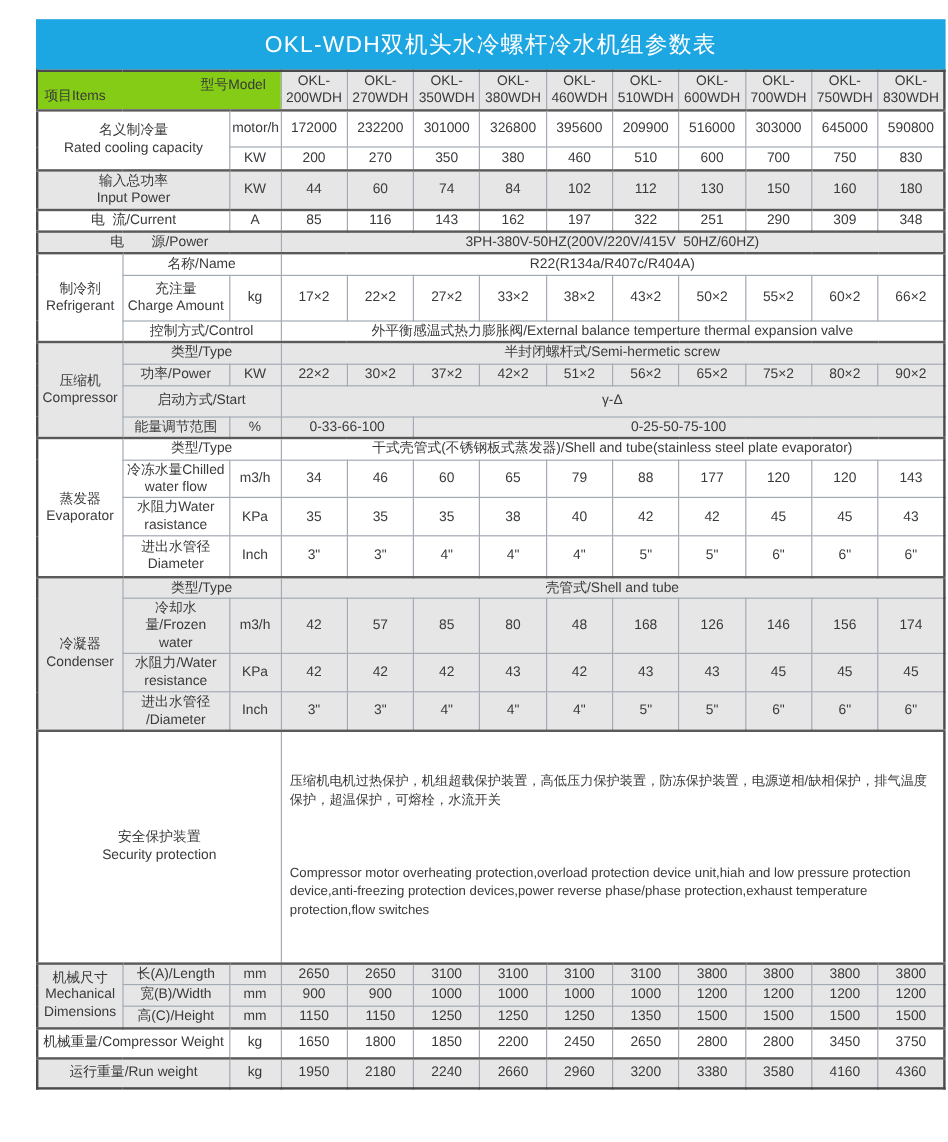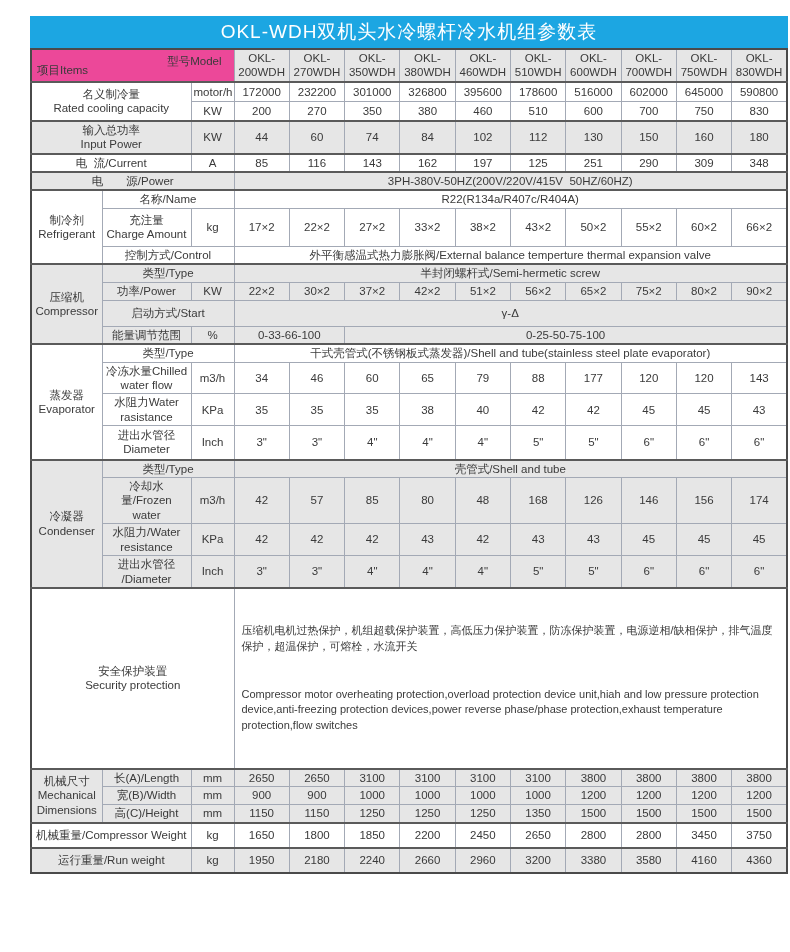--- a/index.html
+++ b/index.html
@@ -6,43 +6,43 @@
   body{
     width:790px;height:952px;overflow:hidden;background:#ffffff;
     font-family:"Liberation Sans","DejaVu Sans",sans-serif;color:#333;
   }
   .doc-header{display:flex;align-items:flex-start;padding:12px 0 0 12px;}
   .logo{width:50px;height:58px;flex:0 0 auto;margin-top:8px;}
   .titles{margin-left:6px;}
   .title-cn{font-size:27px;font-weight:bold;color:#141414;margin:0;letter-spacing:1px;}
   .title-en{font-size:16.5px;font-weight:normal;color:#1e1e1e;margin:3px 0 0;}
   .table-title{
-    margin:16px 0 0 30px;width:758px;height:32px;background:#1ca6e2;color:#fff;
+    margin:16px 0 0 30px;width:758px;height:42px;background:#1ca6e2;color:#fff;
     font-size:19px;display:flex;align-items:center;justify-content:center;
     box-sizing:border-box;letter-spacing:1px;
   }
   table{margin-left:30px;width:758px;border-collapse:collapse;table-layout:fixed;border:2px solid #4a4a4a;}
   col.c-grp{width:71px;} col.c-item{width:89px;} col.c-unit{width:43px;}
   td{
     border:1px solid #a3a9b5;font-size:11.5px;text-align:center;vertical-align:middle;
     padding:1px 2px;white-space:pre-wrap;line-height:1.25;box-sizing:border-box;color:#3a3a3a;
   }
   tr.sec>td{border-top:2px solid #5a5a5a;}
   tr.bg-g>td{background:#e6e6e6;}
   tr.bg-w>td{background:#ffffff;}
   .corner{
     position:relative;padding:0;
     background-image:linear-gradient(to bottom right,transparent calc(50% - 0.7px),#9aa0ac calc(50% - 0.7px),#9aa0ac calc(50% + 0.7px),transparent calc(50% + 0.7px));
   }
-  tr.bg-g>td.corner{background-color:#ec4899;}
+  tr.bg-g>td.corner{background-color:#84cc16;}
   .c-items{position:absolute;left:5px;bottom:3px;}
   .c-model{position:absolute;right:12px;top:4px;}
   .security-cell{text-align:left;padding:3px 7px;font-size:11px;line-height:1.42;}
-  .security-cell .cn{margin-bottom:1px;}
-  .rh30{height:30px}.rh20{height:20px}.rh19{height:19px}.rh36{height:20px}
+  .security-cell .cn{margin-bottom:14px;}
+  .rh30{height:30px}.rh20{height:31px}.rh19{height:19px}.rh36{height:20px}
   .rh18{height:18px}.rh17{height:17px}.rh38{height:38px}.rh26{height:26px}
   .rh34{height:34px}.rh32{height:32px}.rh88{height:88px}.rh25{height:25px}
 </style>
 </head>
 <body>
 
 <div>
 
 
   <div class="table-title">OKL-WDH双机头水冷螺杆冷水机组参数表</div>
@@ -91,23 +91,23 @@
 
       <tr class="bg-w rh20 sec">
         <td colspan="2" rowspan="2">名义制冷量
 Rated cooling capacity</td>
         <td>motor/h</td>
         <td>172000</td>
           <td>232200</td>
           <td>301000</td>
           <td>326800</td>
           <td>395600</td>
-          <td>178600</td>
+          <td>209900</td>
           <td>516000</td>
-          <td>602000</td>
+          <td>303000</td>
           <td>645000</td>
           <td>590800</td>
       </tr>
       <tr class="bg-w rh19">
         <td>KW</td>
         <td>200</td>
           <td>270</td>
           <td>350</td>
           <td>380</td>
           <td>460</td>
@@ -135,21 +135,21 @@
       </tr>
 
       <tr class="bg-w rh18 sec">
         <td colspan="2">电  流/Current</td>
         <td>A</td>
         <td>85</td>
           <td>116</td>
           <td>143</td>
           <td>162</td>
           <td>197</td>
-          <td>125</td>
+          <td>322</td>
           <td>251</td>
           <td>290</td>
           <td>309</td>
           <td>348</td>
       </tr>
 
       <tr class="bg-g rh17 sec">
         <td colspan="3">电　　源/Power</td>
         <td colspan="10">3PH-380V-50HZ(200V/220V/415V  50HZ/60HZ)</td>
       </tr>

